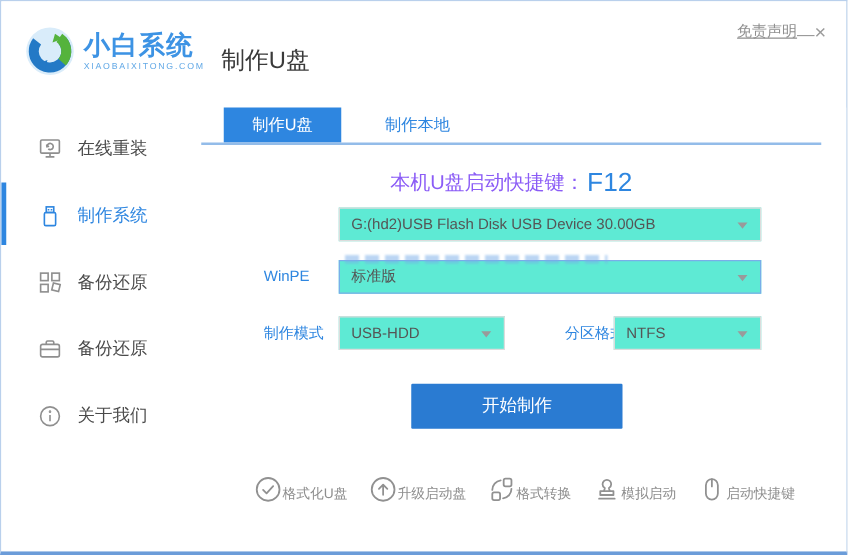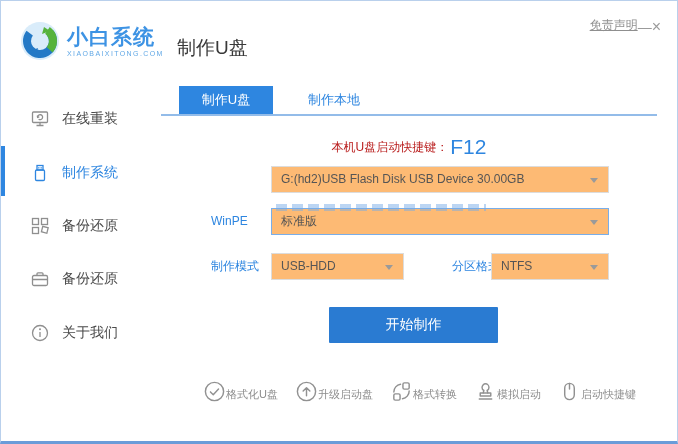--- a/index.html
+++ b/index.html
@@ -28,24 +28,24 @@
   .side-item.active .s-icon svg{stroke:#2e86e0;}
   
   .main{position:absolute;left:160px;top:85px;width:517px;height:359px;background:#fff;}
   .tabs{position:absolute;left:0;top:0;width:496px;height:28px;}
   .tab-underline{position:absolute;left:0;top:28px;width:496px;height:2px;background:#93bce9;}
   .tab{position:absolute;top:0;height:28px;display:flex;align-items:center;justify-content:center;
        font-size:13px;cursor:pointer;}
   .tab.active{left:18px;width:94px;background:#2e86e0;color:#fff;}
   .tab.inactive{left:130px;width:86px;background:transparent;color:#2e86e0;}
   .hotkey{position:absolute;left:0;top:49px;width:496px;text-align:center;white-space:nowrap;}
-  .hotkey .hk-label{font-size:12px;color:#b91c1c;vertical-align:middle;}
+  .hotkey .hk-label{font-size:16px;color:#8b5cf6;vertical-align:middle;}
   .hotkey .hk-value{font-size:21px;color:#2e86e0;vertical-align:middle;margin-left:2px;}
   .form-label{position:absolute;font-size:12px;color:#2e86e0;line-height:27px;white-space:nowrap;}
-  .select{position:absolute;height:27px;box-sizing:border-box;border:1px solid #dcdcdc;background:#fdba74;
+  .select{position:absolute;height:27px;box-sizing:border-box;border:1px solid #dcdcdc;background:#5eead4;
           cursor:pointer;padding-left:16px;}
   .select .sel-text{position:absolute;left:9px;top:0;line-height:25px;font-size:12px;color:#555;
           white-space:nowrap;overflow:hidden;max-width:calc(100% - 30px);}
   .select .caret{position:absolute;right:10px;top:50%;margin-top:-2px;width:0;height:0;
           border-left:4px solid transparent;border-right:4px solid transparent;border-top:5px solid #9a9a9a;}
   .select.blue{border-color:#79aee9;}
   .watermark{position:absolute;left:4px;top:-5px;width:210px;height:7px;pointer-events:none;opacity:.55;
      background:repeating-linear-gradient(90deg,rgba(120,172,232,.9) 0 11px,rgba(255,255,255,0) 11px 16px);
      filter:blur(.7px);}
   .start-btn{position:absolute;left:168px;top:221px;width:169px;height:36px;background:#2a7bd2;border:none;

